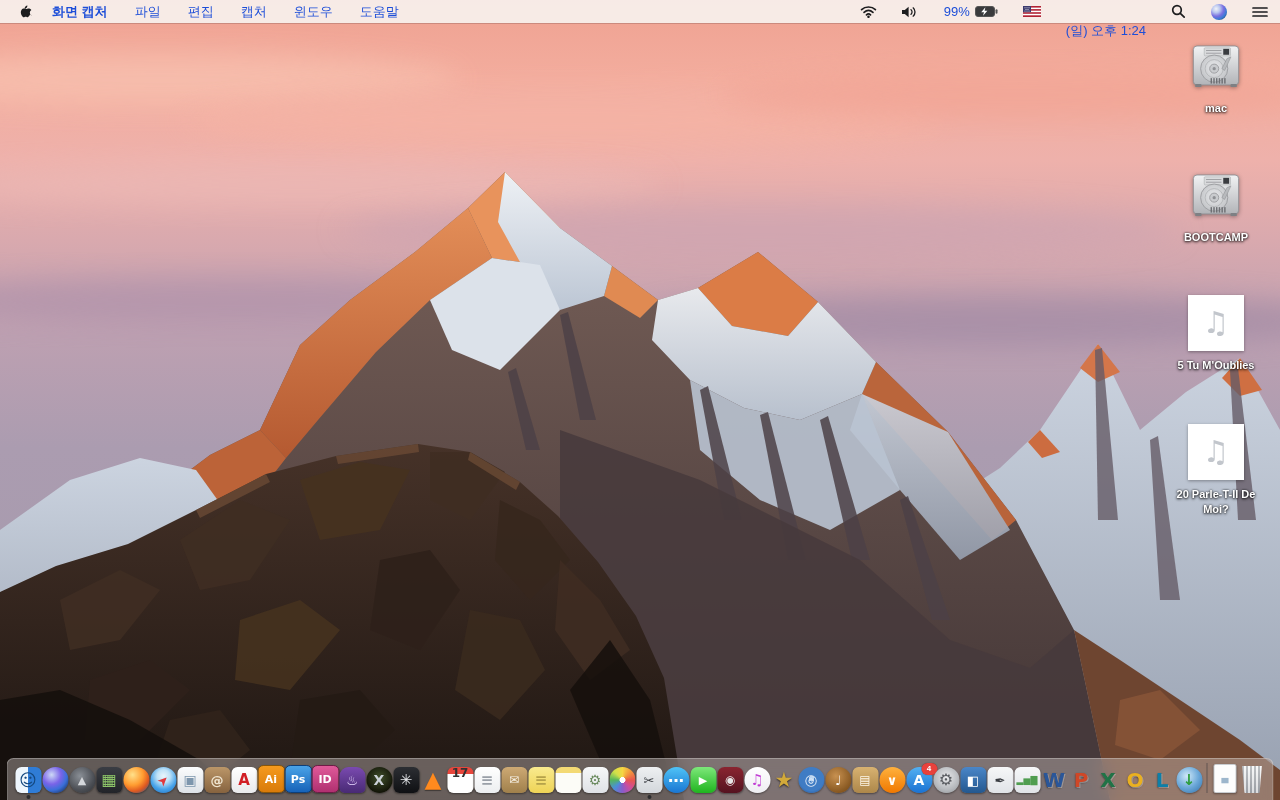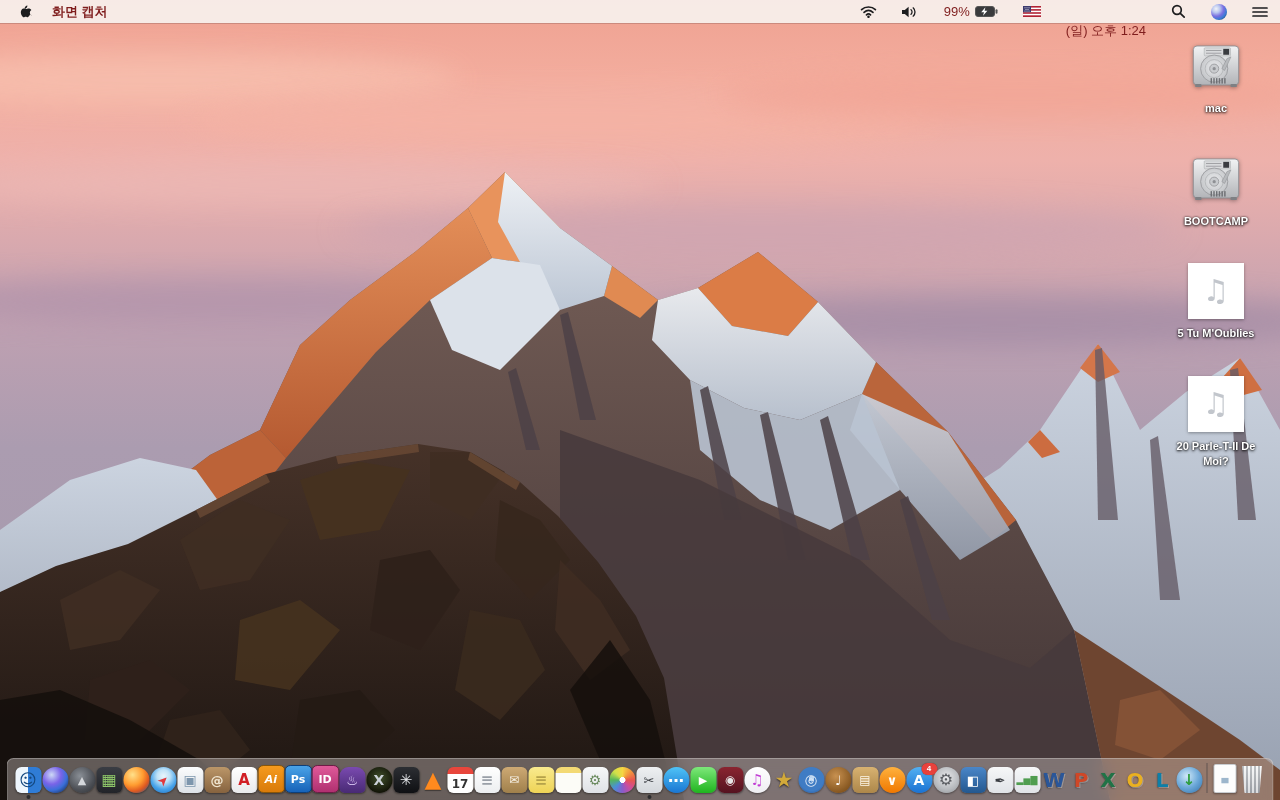--- a/index.html
+++ b/index.html
@@ -9,37 +9,37 @@
     background:#a29aab;
   }
   .screen{position:absolute;inset:0;width:1280px;height:800px;}
   #wallpaper{position:absolute;inset:0;width:100%;height:100%;display:block;}
 
   
   .menu-bar{
     position:absolute;top:0;left:0;right:0;height:23px;
     background:rgba(248,240,237,0.93);
     display:flex;justify-content:space-between;align-items:center;
-    padding:0 8px;font-size:13px;color:#7f1d1d;
+    padding:0 8px;font-size:13px;color:#1d4ed8;
     box-shadow:0 1px 0 rgba(90,60,60,0.25);
     z-index:30;
   }
   .menu-left{display:flex;align-items:center;}
   .apple{margin:0 19px 0 12px;display:flex;align-items:center;cursor:default;}
   .app-name{font-weight:bold;margin-right:27px;white-space:nowrap;}
   .menu-items{display:flex;gap:27px;}
   .menu-item{white-space:nowrap;cursor:default;}
   .menu-right{display:flex;align-items:center;gap:25px;padding-right:4px;}
   .status-item{display:flex;align-items:center;gap:5px;}
   .clock{white-space:nowrap;margin-top:39px;}
   .siri-orb{width:16px;height:16px;border-radius:50%;
     background:radial-gradient(circle at 32% 30%,#f2f4f8,#b9c6ef 25%,#7a6fe0 48%,#3a7bd5 68%,#16243f 95%);}
 
   
-  .desk-col{position:absolute;top:36px;right:14px;width:100px;display:flex;flex-direction:column;z-index:20;}
+  .desk-col{position:absolute;top:36px;right:14px;width:100px;display:flex;flex-direction:column;z-index:20;gap:16px;}
   .desk-icon{height:113px;display:flex;flex-direction:column;align-items:center;cursor:default;}
   .desk-icon svg{filter:drop-shadow(0 1px 2px rgba(0,0,0,0.35));}
   .audio-sq{width:56px;height:56px;margin-top:1px;background:#fff;
     display:flex;align-items:center;justify-content:center;
     box-shadow:0 1px 3px rgba(0,0,0,0.35);}
   .audio-note{font-family:"DejaVu Sans",sans-serif;font-size:30px;color:#c2c6cc;line-height:1;}
   .desk-label{margin-top:7px;font-size:11px;font-weight:bold;color:#fff;text-align:center;
     line-height:1.35;text-shadow:0 1px 3px rgba(0,0,0,0.95),0 0 2px rgba(0,0,0,0.7);}
 
   
@@ -73,33 +73,33 @@
   .di-mission-control .glyph{color:#8cc468;font-size:16px;}
   .di-firefox{border-radius:50%;background:radial-gradient(circle at 35% 30%,#ffe08a,#ff9c30 42%,#e05a20 66%,#27518c 96%);}
   .di-safari{border-radius:50%;background:radial-gradient(circle at 50% 35%,#eaf6fd,#bfe2f7 30%,#47a3ea 62%,#1e6fc0 96%);}
   .di-safari .glyph{color:#e0393e;font-size:13px;transform:rotate(-45deg);}
   .di-preview{background:linear-gradient(#fbfcfd,#dde2e7);}
   .di-preview .glyph{color:#7d96ad;font-size:14px;}
   .di-contacts{background:linear-gradient(#bb9668,#86633f);}
   .di-contacts .glyph{color:#f0e6d2;font-size:13px;}
   .di-acrobat-reader{background:linear-gradient(#ffffff,#e9eaec);}
   .di-acrobat-reader .glyph{color:#d11f25;font-size:15px;}
-  .di-illustrator{background:linear-gradient(#f59a1e,#d97b0a);border:1px solid #8a5608;font-style:italic;}
+  .di-illustrator{background:linear-gradient(#f59a1e,#d97b0a);border:1px solid #8a5608;}
   .di-photoshop{background:linear-gradient(#4aa3e8,#1763b8);border:1px solid #0d3f7a;}
   .di-indesign{background:linear-gradient(#e05a9a,#b03070);border:1px solid #6e1c46;}
   .di-illustrator .glyph,.di-photoshop .glyph,.di-indesign .glyph{font-size:11px;}
   .di-toast{background:linear-gradient(#7a4ab0,#482a74);border-radius:9px 9px 5px 5px;}
   .di-toast .glyph{color:#e8d8ff;font-size:13px;}
   .di-x-app{border-radius:50%;background:radial-gradient(circle at 50% 42%,#41502c,#131508 72%);}
   .di-x-app .glyph{color:#ccd2d8;font-size:14px;}
   .di-fan-utility{background:linear-gradient(#2c2e33,#0f1013);}
   .di-fan-utility .glyph{color:#e6e8eb;font-size:15px;}
   .di-vlc{background:transparent;box-shadow:none;}
   .di-vlc .glyph{color:#ff8a1e;font-size:22px;text-shadow:0 1px 1px rgba(0,0,0,.5);}
-  .di-calendar{background:linear-gradient(180deg,#e8463c 0 27%,#ffffff 27%);flex-direction:column;justify-content:flex-end;}
+  .di-calendar{background:linear-gradient(180deg,#e8463c 0 27%,#ffffff 27%);flex-direction:column;justify-content:flex-start;}
   .di-calendar .glyph{color:#333;font-size:12px;margin-bottom:3px;}
   .di-reminders{background:linear-gradient(#ffffff,#eceef0);}
   .di-reminders .glyph{color:#9aa0a8;font-size:15px;}
   .di-stuffit-expander{background:linear-gradient(#cda974,#a0804b);}
   .di-stuffit-expander .glyph{color:#f5efe2;font-size:12px;}
   .di-stickies{background:linear-gradient(#f9ea8e,#eed356);}
   .di-stickies .glyph{color:#b5a24a;font-size:15px;}
   .di-notes{background:linear-gradient(180deg,#f3d974 0 24%,#fcfcf7 24%);}
   .di-installer{background:linear-gradient(#f6f7f8,#dfe2e6);}
   .di-installer .glyph{color:#6a8a5e;font-size:14px;}
@@ -261,20 +261,27 @@
   </svg>
 
   <div class="menu-bar">
     <div class="menu-left">
       <span class="apple">
         <svg width="13" height="15" viewBox="0 0 16 17">
           <path fill="#1d1d1f" d="M9.1 1.2c.1 1-.3 1.9-.9 2.6-.6.7-1.6 1.2-2.5 1.1-.1-.9.4-1.9 1-2.5C7.3 1.7 8.3 1.2 9.1 1.2zM12.6 11.7c-.3.8-.5 1.1-.9 1.8-.6.9-1.4 2-2.4 2-.9 0-1.1-.6-2.3-.6-1.2 0-1.5.6-2.3.6-1 0-1.8-1-2.4-1.9C.8 11.2.6 8.2 1.8 6.6c.8-1.1 2-1.7 3.2-1.7 1.2 0 1.9.6 2.9.6.9 0 1.5-.7 2.9-.6.6 0 2.2.2 3.2 1.8-.1.1-1.9 1.1-1.9 3.3 0 2.6 2.3 3.5 2.5 3.7z"></path>
         </svg>
       </span>
       <span class="app-name">화면 캡처</span>
+      <span class="menu-items">
+          <span class="menu-item">파일</span>
+          <span class="menu-item">편집</span>
+          <span class="menu-item">캡처</span>
+          <span class="menu-item">윈도우</span>
+          <span class="menu-item">도움말</span>
+        </span>
     </div>
     <div class="menu-right">
       <span class="status-item">
         <svg width="17" height="13" viewBox="0 0 16 12">
           <path d="M1.5,4.3 C5,0.9 11,0.9 14.5,4.3" stroke="#1d1d1f" stroke-width="1.6" fill="none" stroke-linecap="round"></path>
           <path d="M3.8,6.8 C6.4,4.4 9.6,4.4 12.2,6.8" stroke="#1d1d1f" stroke-width="1.6" fill="none" stroke-linecap="round"></path>
           <path d="M6.1,9.2 C7.2,8.2 8.8,8.2 9.9,9.2" stroke="#1d1d1f" stroke-width="1.6" fill="none" stroke-linecap="round"></path>
           <circle cx="8" cy="11" r="1.2" fill="#1d1d1f"></circle>
         </svg>
       </span>

